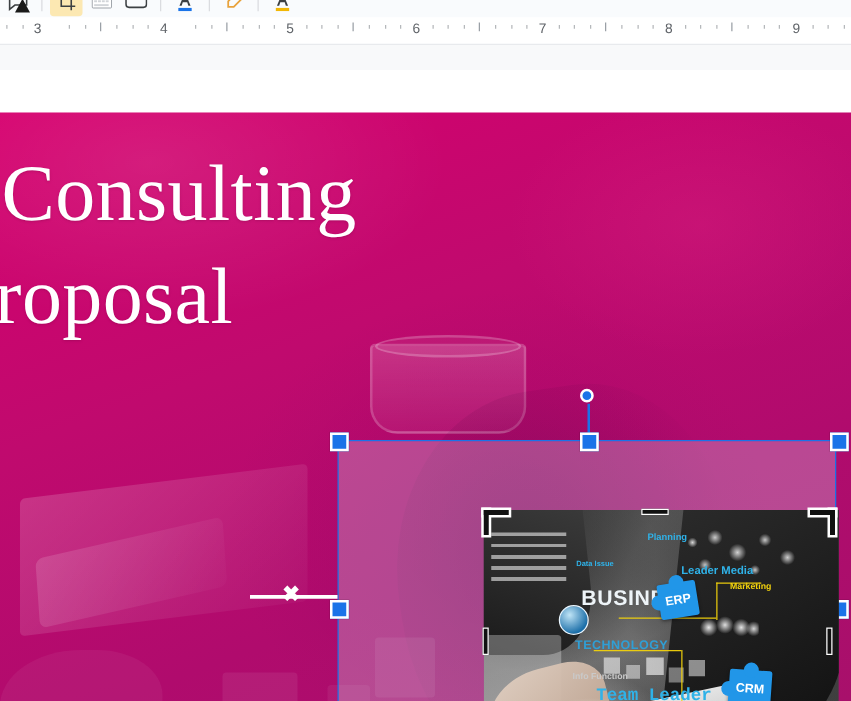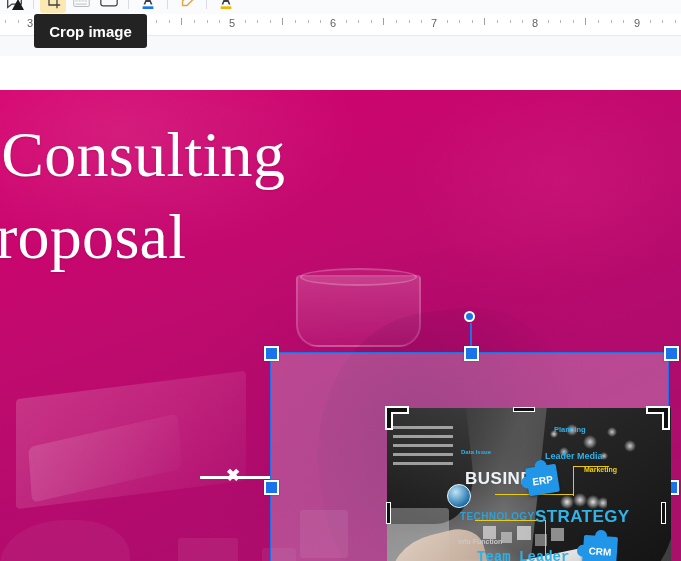--- a/index.html
+++ b/index.html
@@ -221,21 +221,21 @@
 
   .lbl {
     position:absolute; font-family:"Liberation Sans", sans-serif;
     font-weight:bold; white-space:nowrap; line-height:1;
   }
   .lbl-business  { left:78px; top:62px;  font-size:17px; color:#eef4f8; letter-spacing:.5px; }
   .lbl-strategy  { left:148px; top:100px; font-size:17px; color:#31b3e8; letter-spacing:.4px; }
   .lbl-technology{ left:73px; top:104px; font-size:10px; color:#2f9fd6; letter-spacing:.4px; }
   .lbl-social    { left:158px; top:44px;  font-size:9px;  color:#2fb2e8; }
   .lbl-marketing { left:197px; top:58px;  font-size:7px;  color:#f2d20c; }
-  .lbl-planning  { left:131px; top:18px;  font-size:7.5px;color:#2fb2e8;margin-left:36px; }
+  .lbl-planning  { left:131px; top:18px;  font-size:7.5px;color:#2fb2e8; }
   .lbl-datai     { left:74px;  top:41px;  font-size:6px;  color:#2fb2e8; }
   .lbl-infofn    { left:71px;  top:130px; font-size:7px;  color:#c9c9c9; }
   .lbl-teamlead  { left:90px;  top:142px; font-size:14px;  color:#2fb2e8;font-family:Liberation Mono, monospace; }
 
   .puzzle {
     position:absolute; background:#2196e8; border-radius:2px;
     display:flex; align-items:center; justify-content:center;
     color:#ffffff; font-weight:bold; font-family:"Liberation Sans", sans-serif;
     box-shadow:0 1px 3px rgba(0,0,0,.45);
   }
@@ -395,23 +395,20 @@
       <span class="rnum" style="left:30px">3</span>
       <span class="rnum" style="left:131px">4</span>
       <span class="rnum" style="left:232px">5</span>
       <span class="rnum" style="left:333px">6</span>
       <span class="rnum" style="left:434px">7</span>
       <span class="rnum" style="left:535px">8</span>
       <span class="rnum" style="left:637px">9</span>
     </div>
   </div>
 
-  <div class="tooltip">
-    <span>Crop image</span>
-  </div>
 
   <div class="canvas">
     <div class="page">
 
       <div class="slide">
         <div class="tex tex-pad"></div>
         <div class="tex tex-phone"></div>
         <div class="tex tex-bl1"></div>
         <div class="tex tex-cup"></div>
         <div class="tex tex-cup2"></div>
@@ -453,21 +450,20 @@
           <div class="globe"></div>
           <div class="people"></div>
 
           <span class="ph-line" style="left:108px; top:86px;  width:78px;"></span>
           <span class="ph-line" style="left:186px; top:58px;  width:36px;"></span>
           <span class="ph-line v" style="left:186px; top:58px; height:30px;"></span>
           <span class="ph-line" style="left:88px;  top:112px; width:70px;"></span>
           <span class="ph-line v" style="left:158px; top:112px; height:42px;"></span>
 
           <span class="lbl lbl-business">BUSINESS</span>
-          <span class="lbl lbl-strategy">STRATEGY</span>
           <span class="lbl lbl-technology">TECHNOLOGY</span>
           <span class="lbl lbl-social">Leader Media</span>
           <span class="lbl lbl-marketing">Marketing</span>
           <span class="lbl lbl-planning">Planning</span>
           <span class="lbl lbl-datai">Data Issue</span>
           <span class="lbl lbl-infofn">Info Function</span>
           <span class="lbl lbl-teamlead">Team Leader</span>
 
           <div class="puzzle pz-erp">
             <span>ERP</span>

